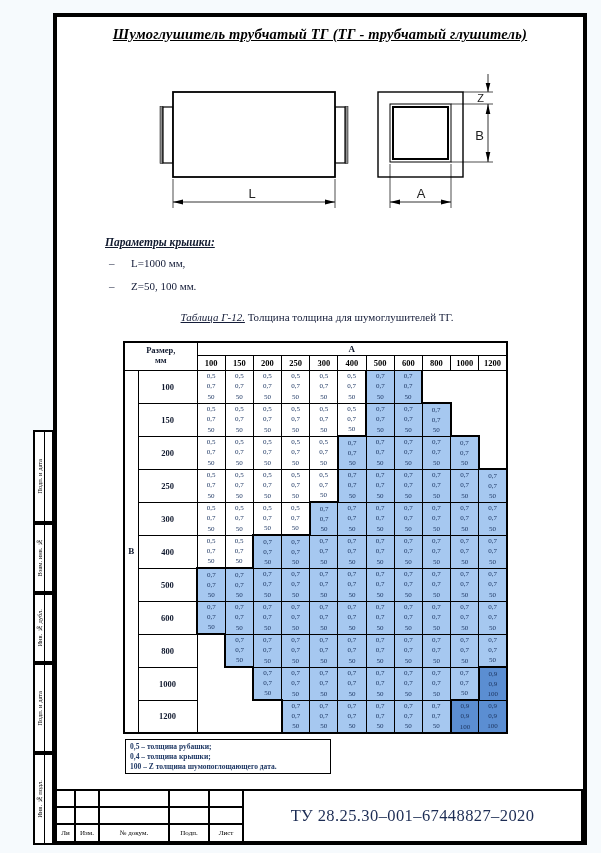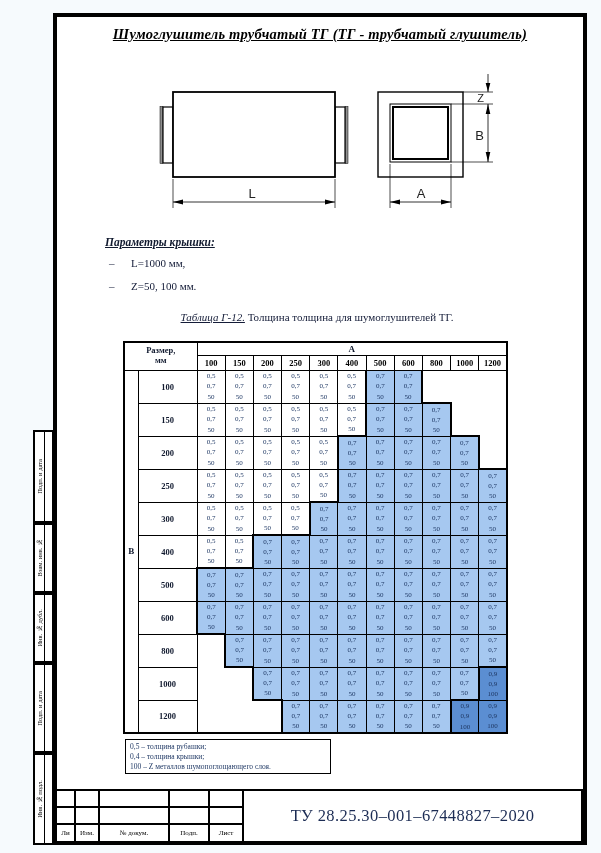--- a/index.html
+++ b/index.html
@@ -39,21 +39,21 @@
   table.thk td { padding:0; text-align:center; vertical-align:middle; box-sizing:border-box; overflow:hidden; }
   td.hdr { font-weight:bold; font-size:8.5px; color:#000; border:1px solid #000; }
   td.corner { font-weight:bold; font-size:8.5px; white-space:pre-line; line-height:1.15; border:1px solid #000; }
   td.groupA { font-weight:bold; font-size:9px; border:1px solid #000; }
   td.groupB { font-weight:bold; font-size:9px; border:1px solid #000; }
   td.rowlab { font-weight:bold; font-size:8.5px; border:1px solid #000; }
   .vline { font-size:7px; line-height:1.45; color:#1f3864; }
   .legend {
     position:absolute; left:68px; top:722px; width:206px; height:35px;
     border:1.5px solid #000; box-sizing:border-box; padding:2px 4px;
-    font-size:7.5px; line-height:1.35; color:#1f3864; background:#fff;
+    font-size:7.5px; line-height:1.35; color:#1f3864; background:#fff;font-weight:bold;
   }
   .footerblock {
     position:absolute; left:0; right:0; bottom:0; height:52px;
     border-top:2px solid #000; display:flex; box-sizing:border-box; background:#fff;
   }
   .fcol { border-right:2px solid #000; box-sizing:border-box; display:flex; flex-direction:column; }
   .fcol .r1, .fcol .r2 { height:15px; border-bottom:2px solid #000; }
   .fcol .r3 { flex:1; display:flex; align-items:center; justify-content:center;
               font-size:7px; color:#000; white-space:nowrap; }
   .tu-cell { flex:1; border-right:2px solid #000; display:flex; align-items:center; justify-content:center;
@@ -733,21 +733,21 @@
             <div class="vline" style="color: rgb(31, 56, 100);">0,9</div>
             <div class="vline" style="color: rgb(31, 56, 100);">100</div>
           </td>
         </tr>
       </tbody>
   </table>
 
   <div class="legend">
       <div>0,5 – толщина рубашки;</div>
       <div>0,4 – толщина крышки;</div>
-      <div>100 – Z металлов шумопоглощающего слоя.</div>
+      <div>100 – Z толщина шумопоглощающего дата.</div>
     </div>
 
   <div class="footerblock">
     <div style="display:flex;">
         <div class="fcol" style="width: 19px;">
           <div class="r1"></div>
           <div class="r2"></div>
           <div class="r3">Ли</div>
         </div>
         <div class="fcol" style="width: 24px;">

